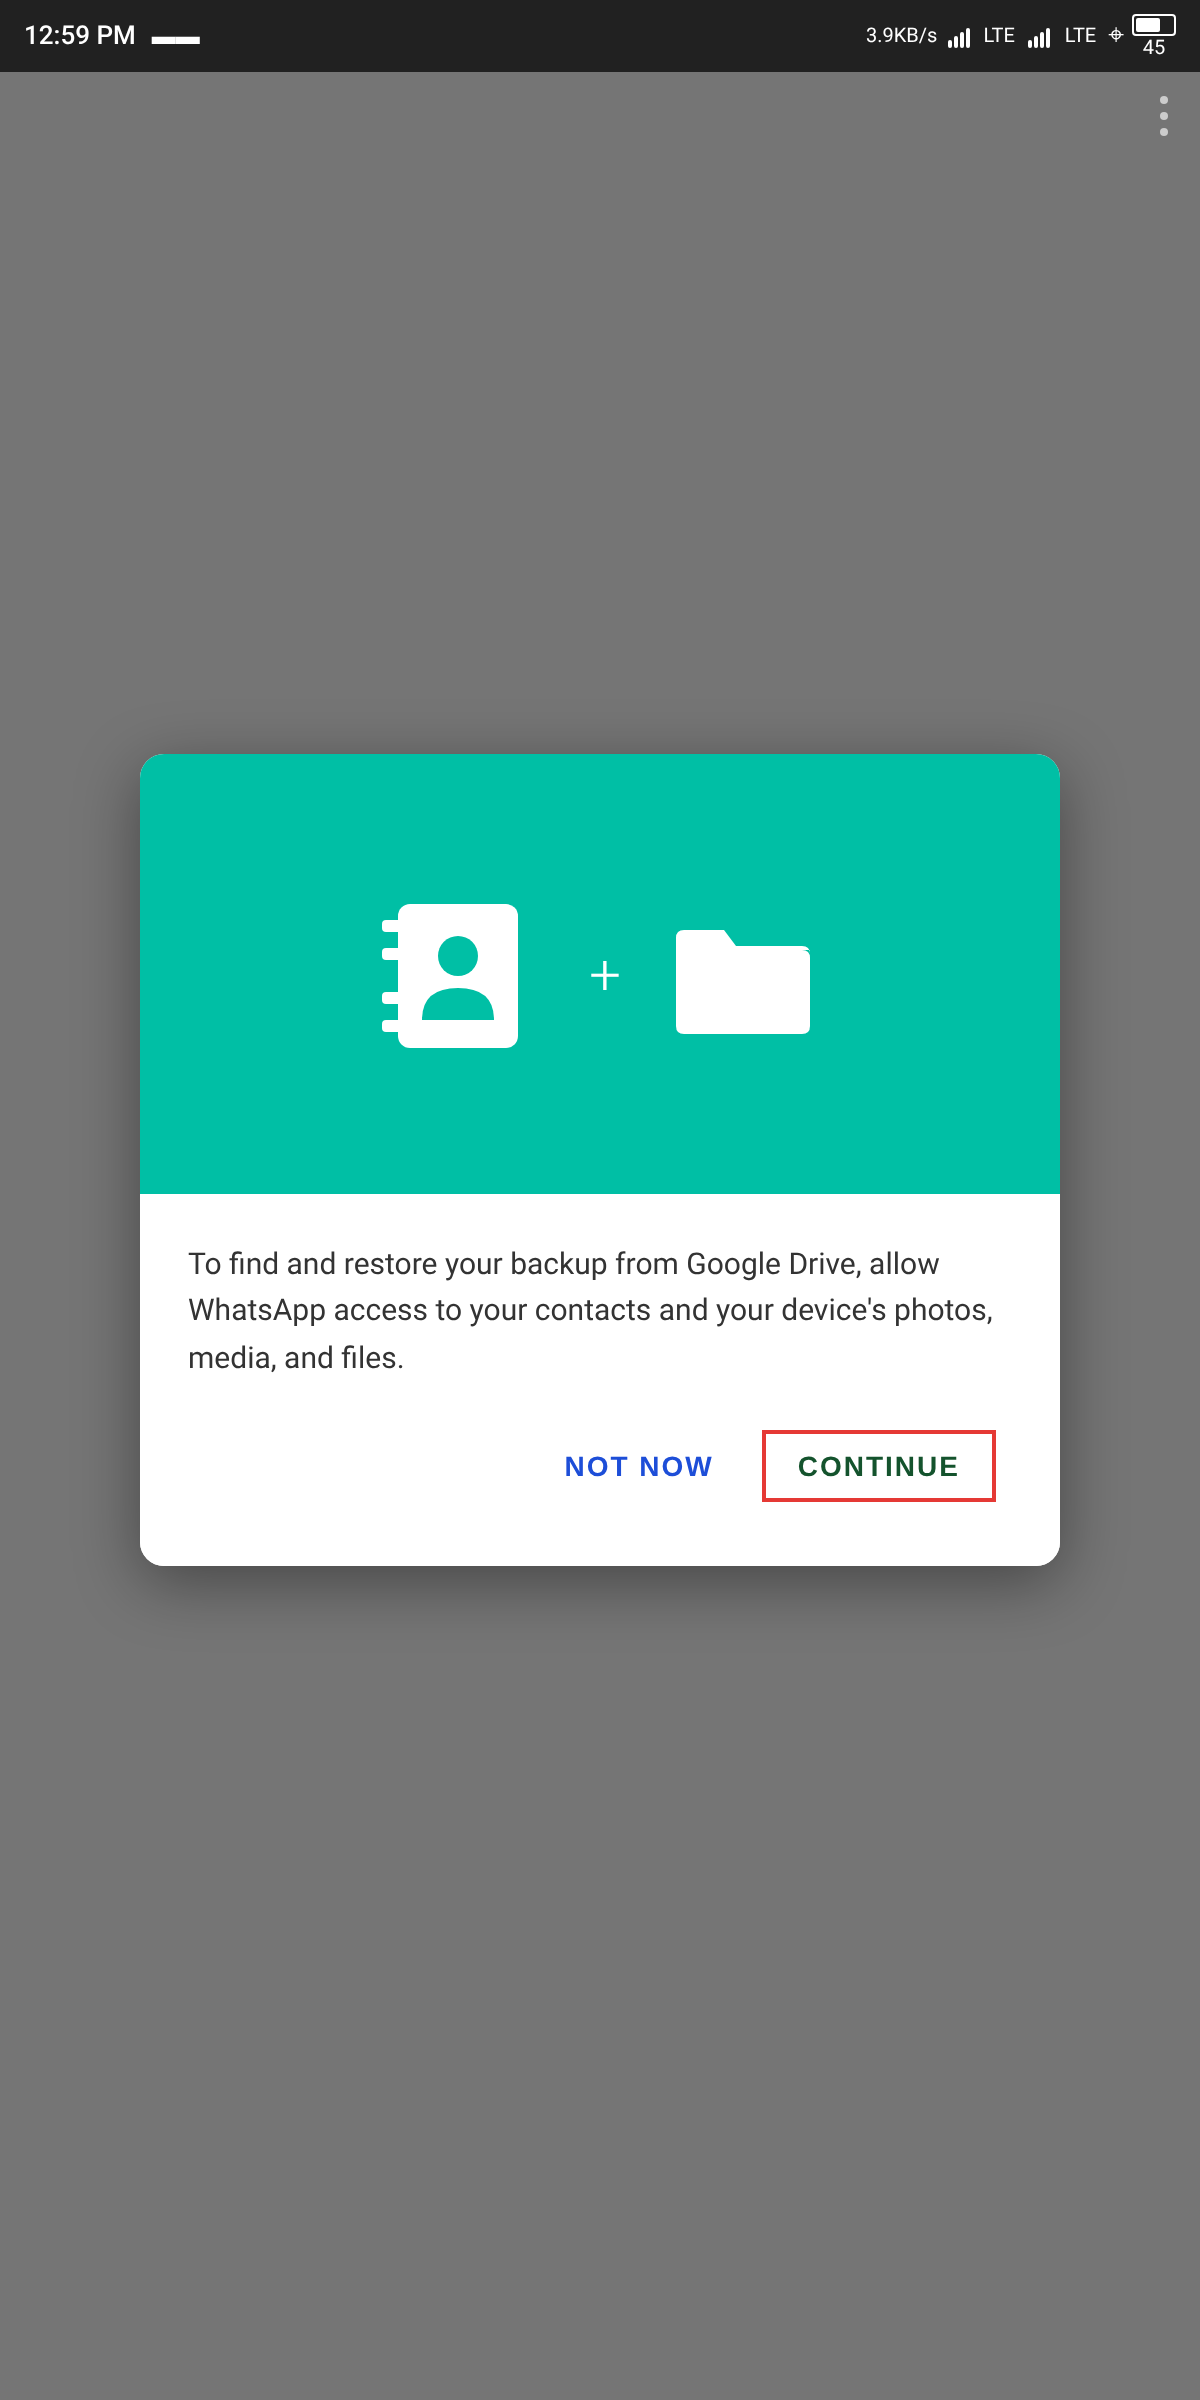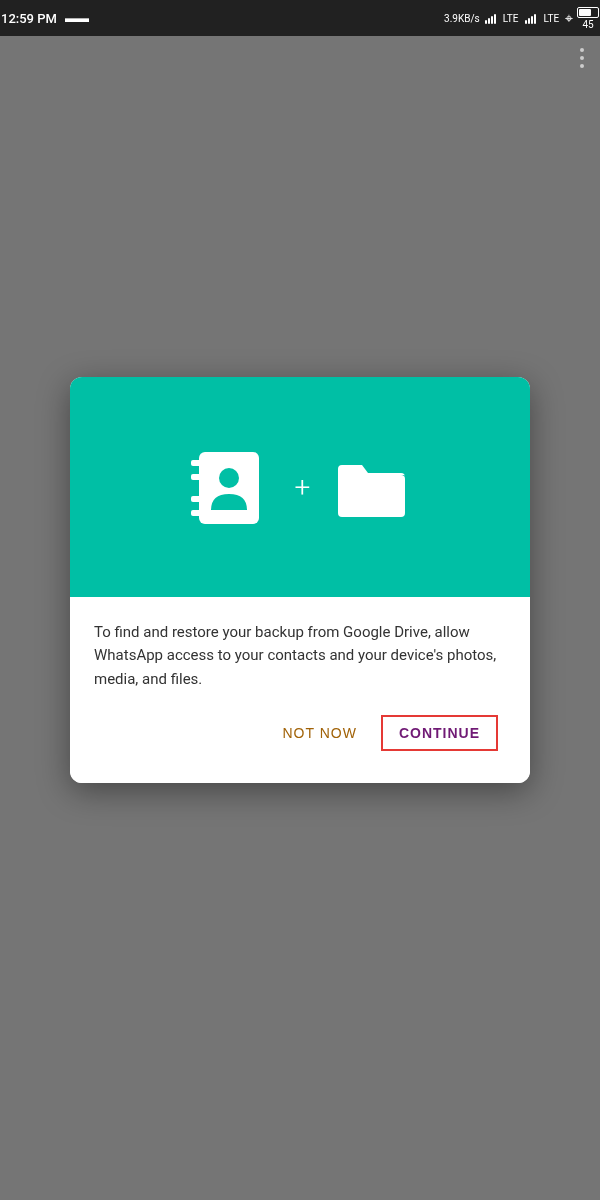--- a/index.html
+++ b/index.html
@@ -18,21 +18,21 @@
     }
 
     
     .status-bar {
       width: 100%;
       height: 36px;
       background-color: #212121;
       display: flex;
       align-items: center;
       justify-content: space-between;
-      padding: 0 1px;
+      padding: 0 12px;
       position: relative;
       z-index: 10;
     }
 
     .status-bar-left {
       display: flex;
       align-items: center;
       gap: 8px;
     }
 
@@ -160,33 +160,33 @@
     
     .dialog-actions {
       display: flex;
       align-items: center;
       justify-content: flex-end;
       gap: 8px;
       padding: 0 8px 16px 8px;
     }
 
     .btn-not-now {
-      color: #a16207;
+      color: #1d4ed8;
       font-size: 14px;
-      font-weight: 400;
+      font-weight: 700;
       letter-spacing: 1px;
       background: none;
       border: none;
       padding: 10px 16px;
       cursor: pointer;
       text-transform: uppercase;
     }
 
     .btn-continue {
-      color: #701a75;
+      color: #14532d;
       font-size: 14px;
       font-weight: 600;
       letter-spacing: 1px;
       background: none;
       border: 2.5px solid #e53935;
       padding: 8px 16px;
       cursor: pointer;
       text-transform: uppercase;
     }
 

